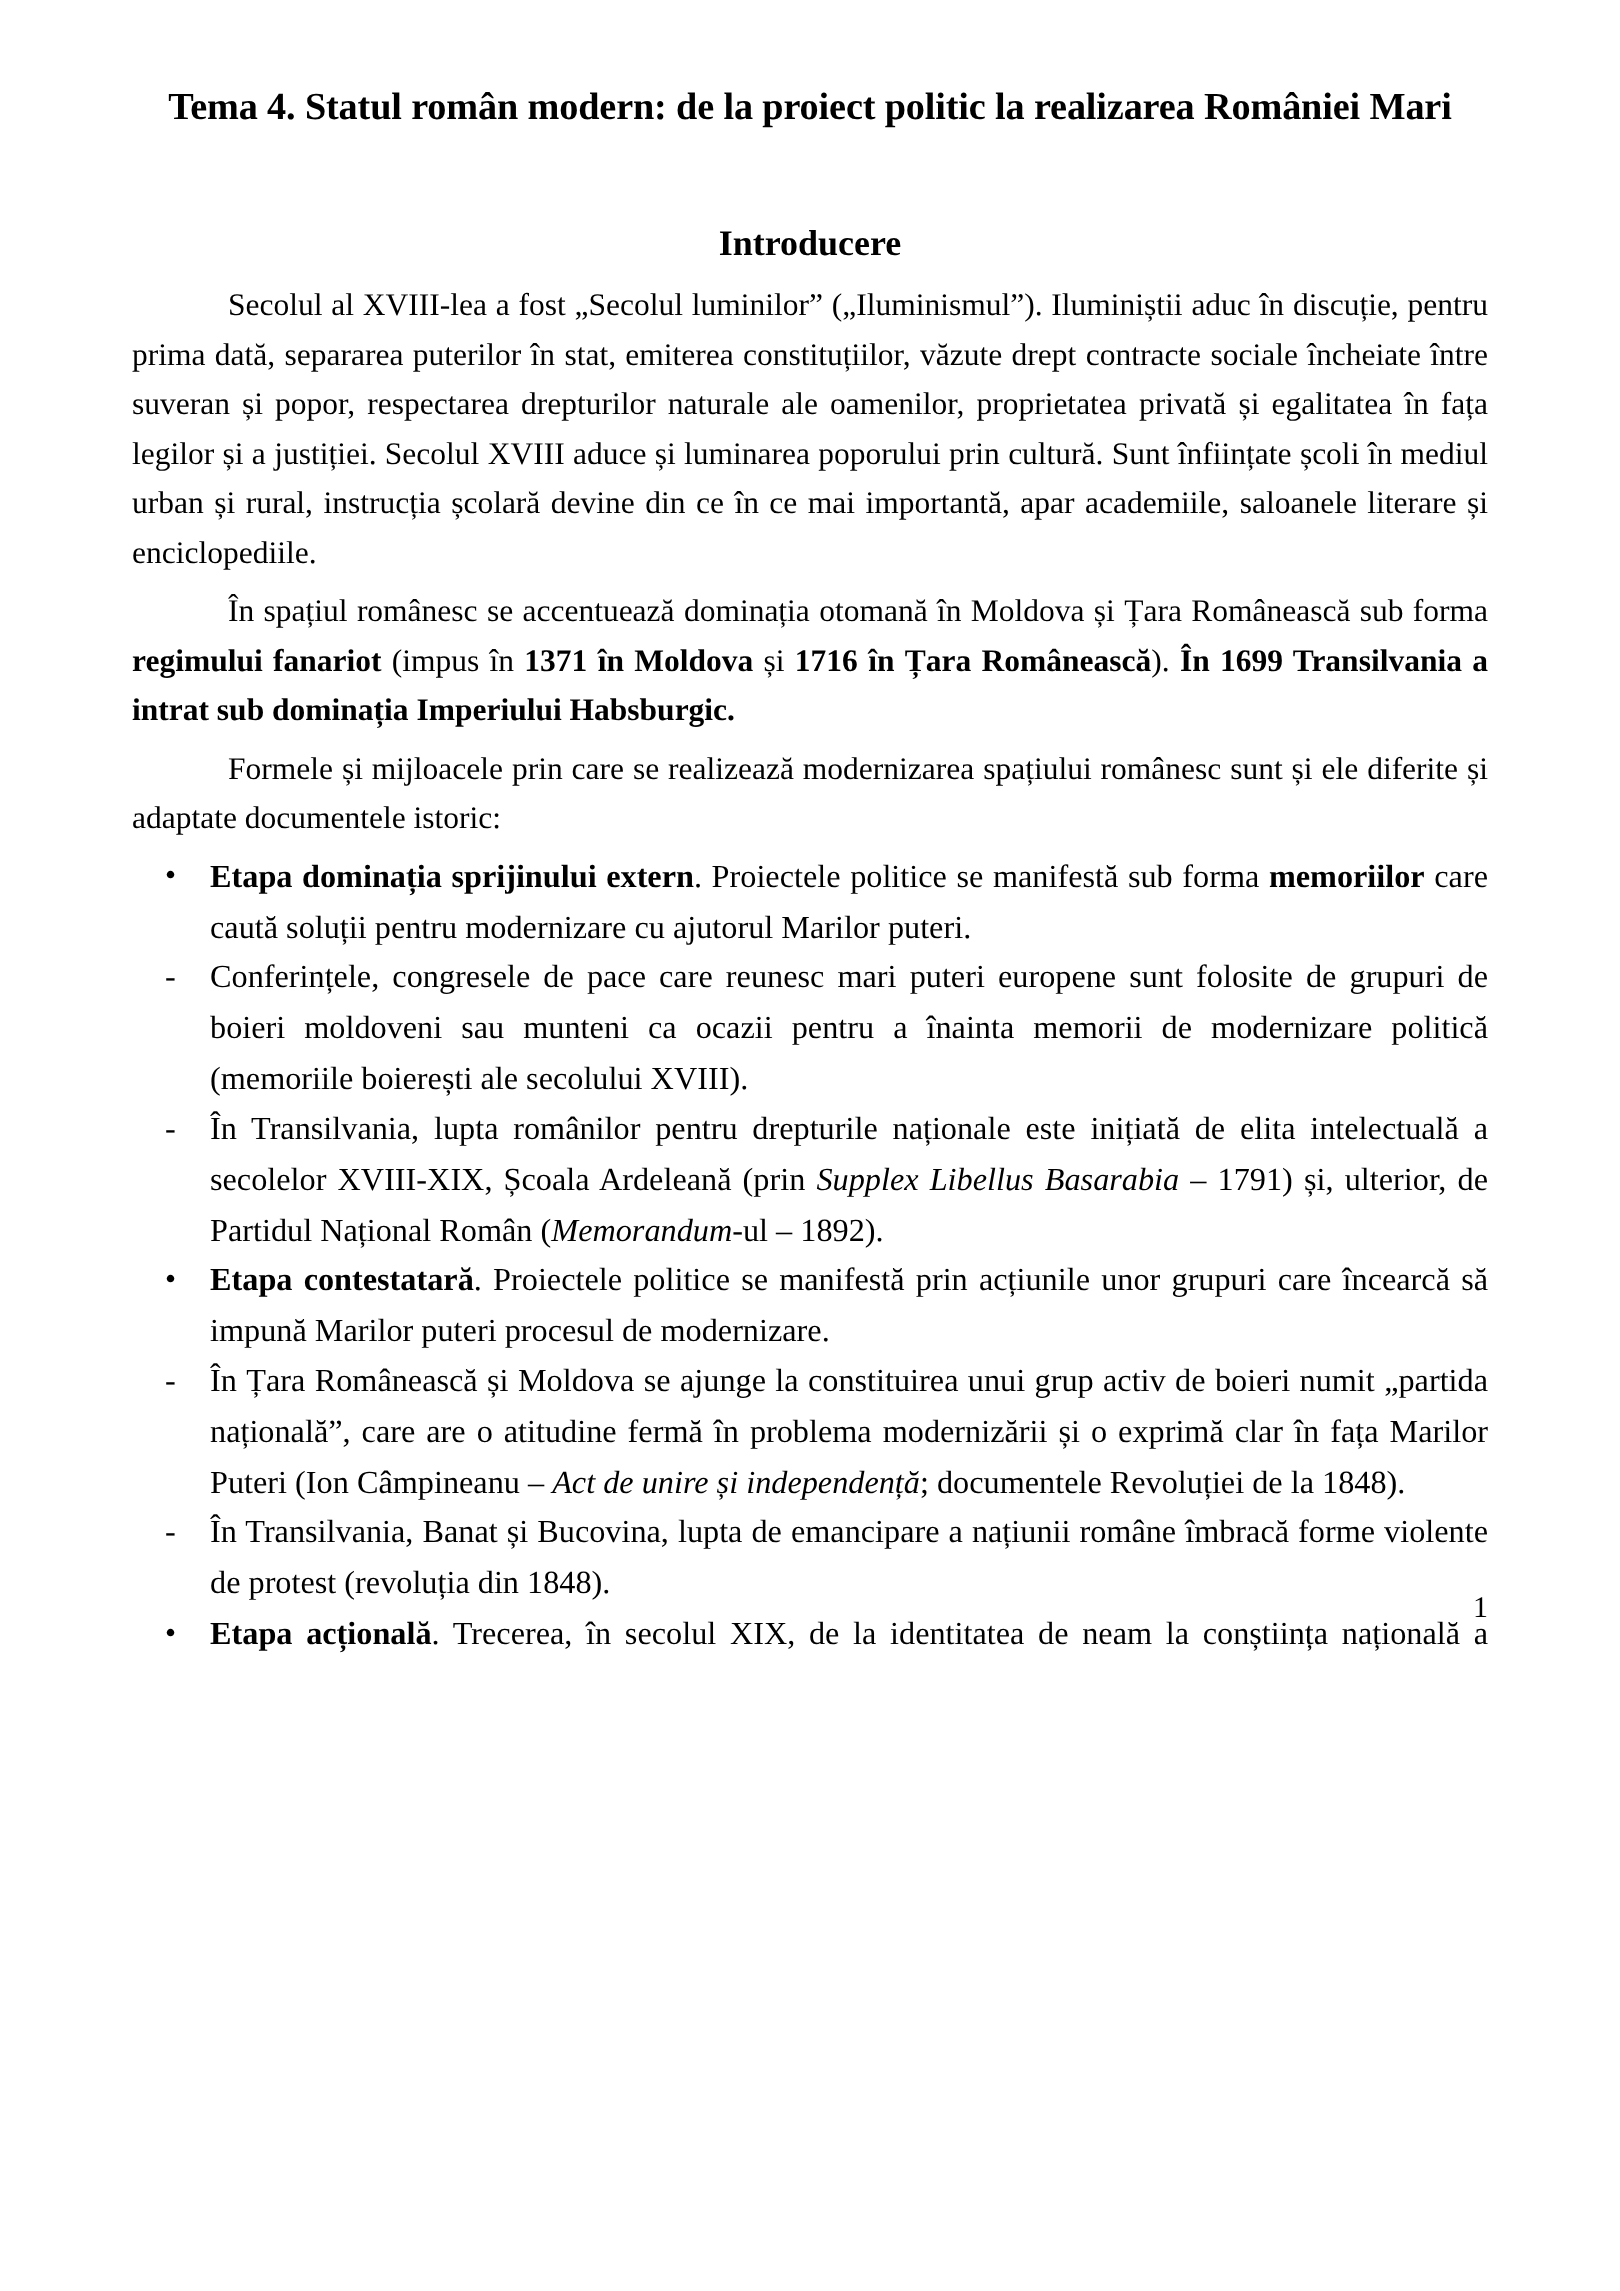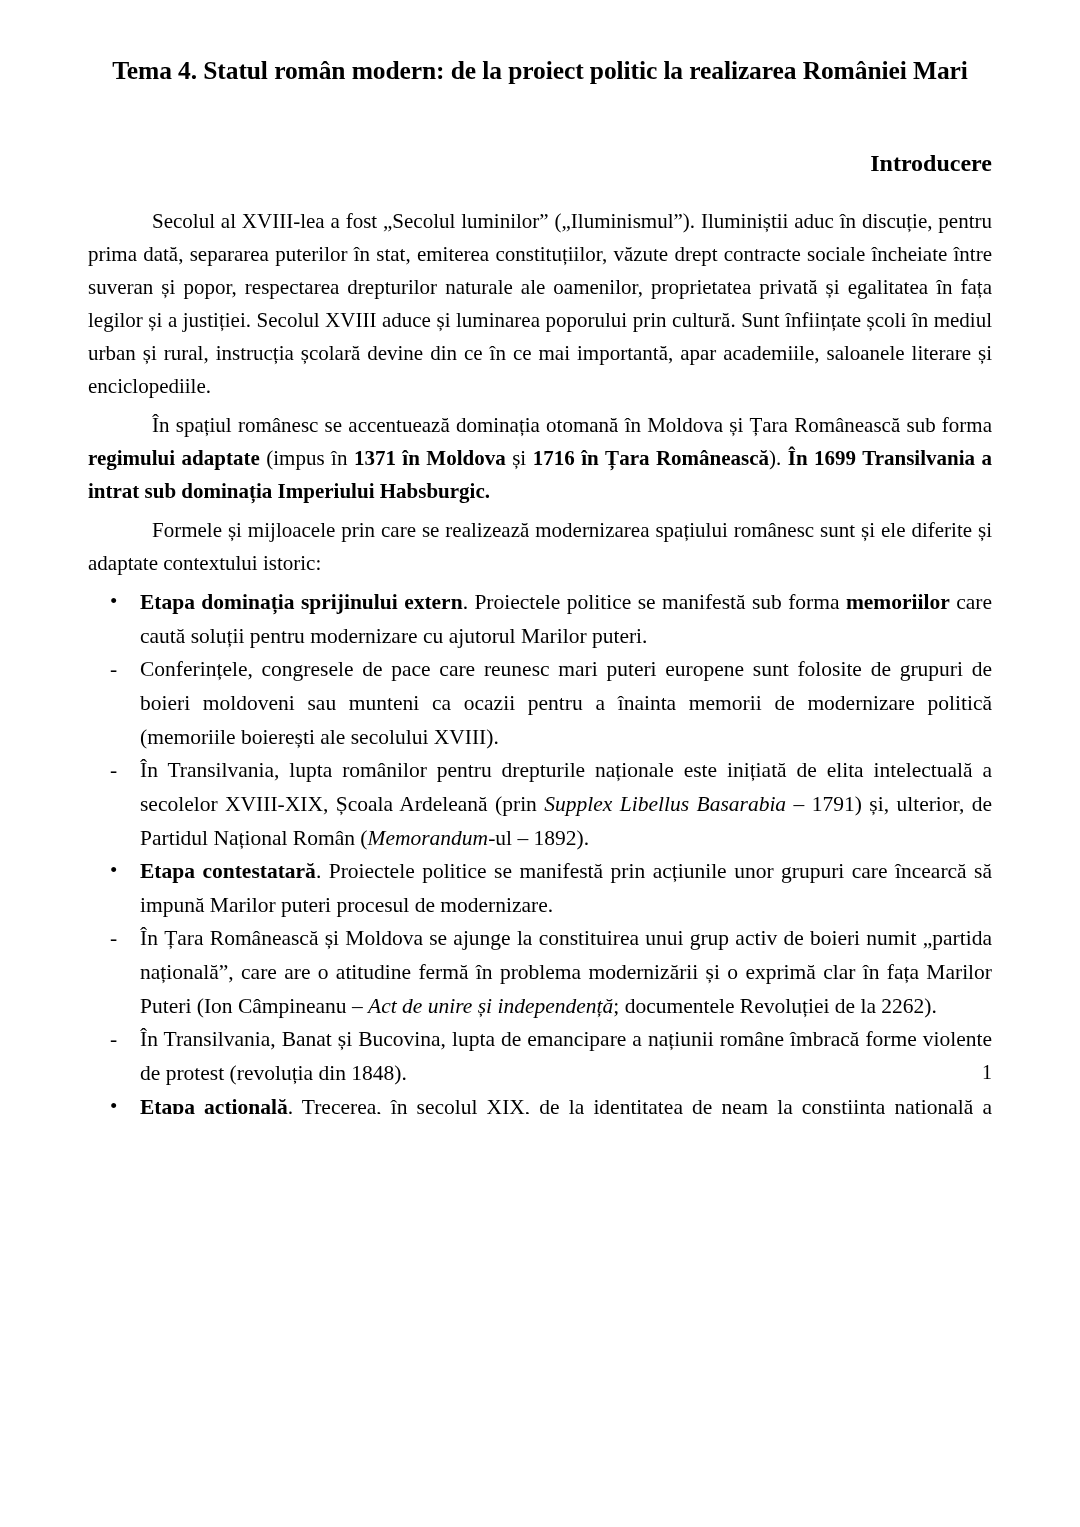--- a/index.html
+++ b/index.html
@@ -24,22 +24,22 @@
     line-height: 1.35;
     margin: 14px 0 0 0;
     letter-spacing: -0.1px;
   }
   .doc-title .title-line2 {
     display: block;
   }
   .section-heading {
     font-weight: bold;
     font-size: 24px;
-    margin: 62px 0 28px 0;
-    text-align: right;
+    margin: 62px 0 10px 0;
+    text-align: center;
   }
   p.body-para {
     font-size: 21px;
     line-height: 1.57;
     text-align: justify;
     text-justify: inter-word;
     margin: 0 0 6px 0;
     text-indent: 64px;
     hyphens: none;
   }
@@ -103,24 +103,24 @@
 
   <h1 class="doc-title">
     <span>Tema 4. Statul român modern: de la proiect politic la realizarea României Mari</span>
   </h1>
 
   <h2 class="section-heading">Introducere</h2>
 
   <p class="body-para">Secolul al XVIII-lea a fost „Secolul luminilor” („Iluminismul”). Iluminiștii aduc în discuție, pentru prima dată, separarea puterilor în stat, emiterea constituțiilor, văzute drept contracte sociale încheiate între suveran și popor, respectarea drepturilor naturale ale oamenilor, proprietatea privată și egalitatea în fața legilor și a justiției. Secolul XVIII aduce și luminarea poporului prin cultură. Sunt înființate școli în mediul urban și rural, instrucția școlară devine din ce în ce mai importantă, apar academiile, saloanele literare și enciclopediile.</p>
 
   <p class="body-para">
-    <span>În spațiul românesc se accentuează dominația otomană în Moldova și Țara Românească sub forma </span><span class="b">regimului adaptate</span><span> (impus în </span><span class="b">1371 în Moldova</span><span> și </span><span class="b">1716 în Țara Românească</span><span>). </span><span class="b">În 1699 Transilvania a intrat sub dominația Imperiului Habsburgic.</span>
+    <span>În spațiul românesc se accentuează dominația otomană în Moldova și Țara Românească sub forma </span><span class="b">regimului fanariot</span><span> (impus în </span><span class="b">1371 în Moldova</span><span> și </span><span class="b">1716 în Țara Românească</span><span>). </span><span class="b">În 1699 Transilvania a intrat sub dominația Imperiului Habsburgic.</span>
   </p>
 
-  <p class="body-para last-line-nojustify">Formele și mijloacele prin care se realizează modernizarea spațiului românesc sunt și ele diferite și adaptate contextului istoric:</p>
+  <p class="body-para last-line-nojustify">Formele și mijloacele prin care se realizează modernizarea spațiului românesc sunt și ele diferite și adaptate documentele istoric:</p>
 
   <ul class="bullet-list">
 
     <li class="bullet-item last-line-nojustify">
       <span class="bullet-marker">•</span><span class="b">Etapa dominația sprijinului extern</span><span>. Proiectele politice se manifestă sub forma </span><span class="b">memoriilor</span><span> care caută soluții pentru modernizare cu ajutorul Marilor puteri.</span>
     </li>
 
     <ul class="dash-list">
       <li class="dash-item last-line-nojustify">
         <span class="dash-marker">-</span><span>Conferințele, congresele de pace care reunesc mari puteri europene sunt folosite de grupuri de boieri moldoveni sau munteni ca ocazii pentru a înainta memorii de modernizare politică (memoriile boierești ale secolului XVIII).</span>
@@ -129,21 +129,21 @@
         <span class="dash-marker">-</span><span>În Transilvania, lupta românilor pentru drepturile naționale este inițiată de elita intelectuală a secolelor XVIII-XIX, Școala Ardeleană (prin </span><span class="i">Supplex Libellus Basarabia</span><span> – 1791) și, ulterior, de Partidul Național Român (</span><span class="i">Memorandum</span><span>-ul – 1892).</span>
       </li>
     </ul>
 
     <li class="bullet-item last-line-nojustify">
       <span class="bullet-marker">•</span><span class="b">Etapa contestatară</span><span>. Proiectele politice se manifestă prin acțiunile unor grupuri care încearcă să impună Marilor puteri procesul de modernizare.</span>
     </li>
 
     <ul class="dash-list">
       <li class="dash-item last-line-nojustify">
-        <span class="dash-marker">-</span><span>În Țara Românească și Moldova se ajunge la constituirea unui grup activ de boieri numit „partida națională”, care are o atitudine fermă în problema modernizării și o exprimă clar în fața Marilor Puteri (Ion Câmpineanu – </span><span class="i">Act de unire și independență</span><span>; documentele Revoluției de la 2262).</span>
+        <span class="dash-marker">-</span><span>În Țara Românească și Moldova se ajunge la constituirea unui grup activ de boieri numit „partida națională”, care are o atitudine fermă în problema modernizării și o exprimă clar în fața Marilor Puteri (Ion Câmpineanu – </span><span class="i">Act de unire și independență</span><span>; documentele Revoluției de la 1848).</span>
       </li>
       <li class="dash-item last-line-nojustify">
         <span class="dash-marker">-</span><span>În Transilvania, Banat și Bucovina, lupta de emancipare a națiunii române îmbracă forme violente de protest (revoluția din 1848).</span>
       </li>
     </ul>
 
     <li class="bullet-item last-line-nojustify">
       <span class="bullet-marker">•</span><span class="b">Etapa acțională</span><span>. Trecerea, în secolul XIX, de la identitatea de neam la conștiința națională a contribuit la coagularea proiectelor politice anterioare într-o formă superioară și unitară – „proiectul politic românesc”. În Țara Românească și Moldova, acest proiect viza: unirea, independența, alipirea provinciilor pierdute în cursul istoriei (obiective realizate în 1859, 1877, 1918). În Transilvania, Basarabia, Bucovina, „proiectul politic românesc” viza unirea cu patria-mamă, România, obiectiv realizat în 1918.</span>
     </li>
 

